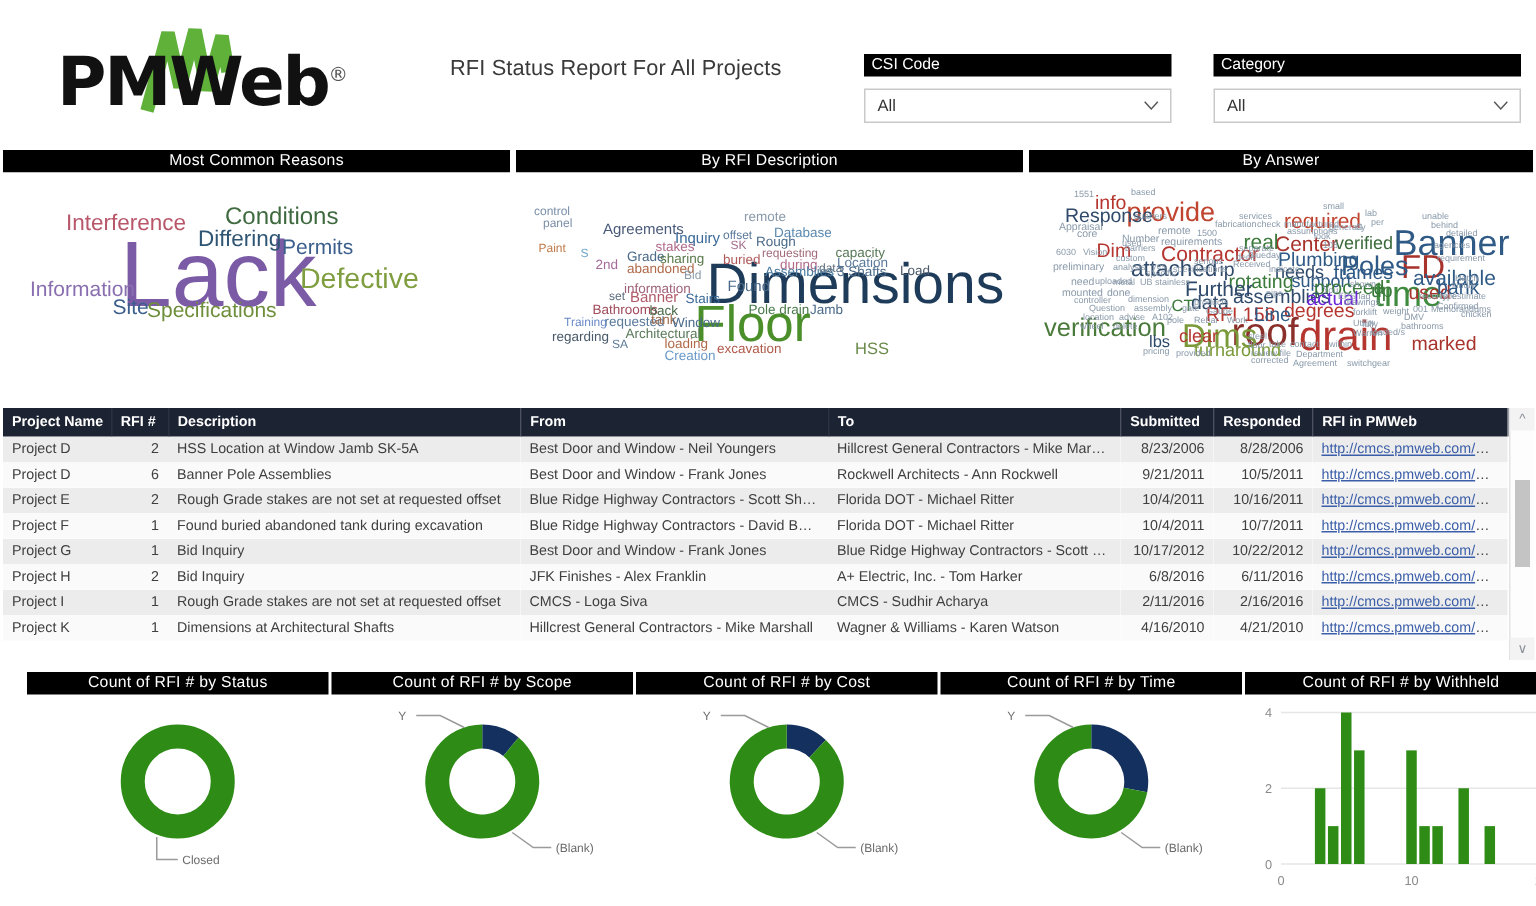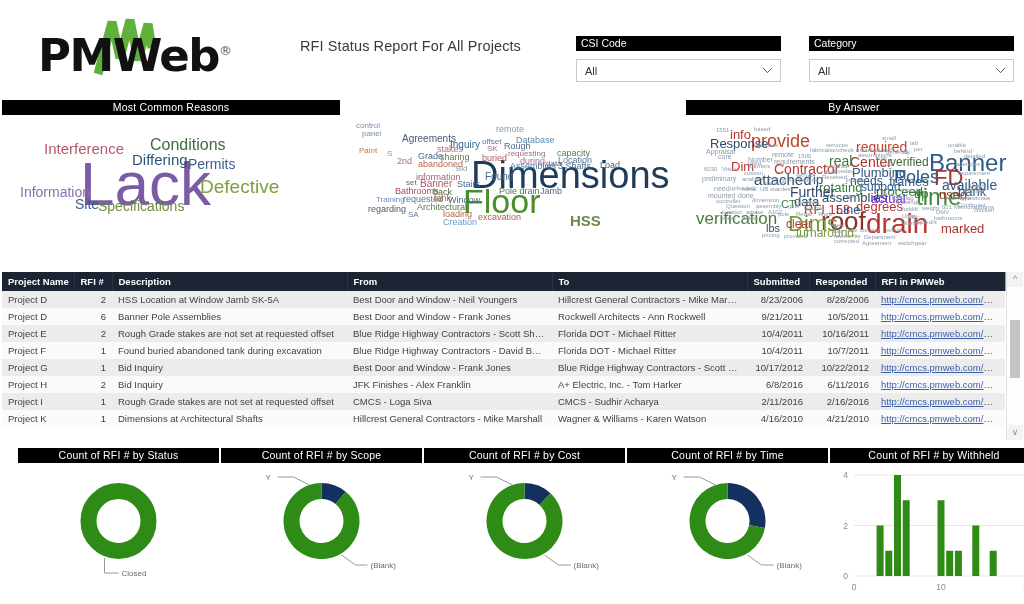--- a/index.html
+++ b/index.html
@@ -150,20 +150,21 @@
           <span class="w" style="left: 148px; top: 22px; font-size: 16px; color: rgb(63, 106, 63); font-weight: 400;">Conditions</span>
           <span class="w" style="left: 130px; top: 37px; font-size: 15px; color: rgb(47, 85, 116); font-weight: 400;">Differing</span>
           <span class="w" style="left: 186px; top: 42px; font-size: 14px; color: rgb(59, 94, 140); font-weight: 400;">Permits</span>
           <span class="w" style="left: 198px; top: 62px; font-size: 19px; color: rgb(127, 158, 63); font-weight: 400;">Defective</span>
           <span class="w" style="left: 18px; top: 70px; font-size: 14px; color: rgb(138, 111, 176); font-weight: 400;">Information</span>
           <span class="w" style="left: 73px; top: 82px; font-size: 14px; color: rgb(59, 94, 140); font-weight: 400;">Site</span>
           <span class="w" style="left: 96px; top: 84px; font-size: 14px; color: rgb(111, 142, 60); font-weight: 400;">Specifications</span>
         </div>
     </div>
     <div class="cloud-panel" id="cloud2">
+      <div class="panel-title">By RFI Description</div>
       <div class="cloud-canvas">
           <span class="w" style="left: 127px; top: 56px; font-size: 38px; color: rgb(30, 60, 90); font-weight: 400;">Dimensions</span>
           <span class="w" style="left: 119px; top: 84px; font-size: 34px; color: rgb(74, 143, 42); font-weight: 400;">Floor</span>
           <span class="w" style="left: 12px; top: 22px; font-size: 8px; color: rgb(122, 143, 168); font-weight: 400;">control</span>
           <span class="w" style="left: 18px; top: 30px; font-size: 8px; color: rgb(122, 143, 168); font-weight: 400;">panel</span>
           <span class="w" style="left: 15px; top: 47px; font-size: 8px; color: rgb(192, 122, 74); font-weight: 400;">Paint</span>
           <span class="w" style="left: 43px; top: 50px; font-size: 8px; color: rgb(106, 163, 200); font-weight: 400;">S</span>
           <span class="w" style="left: 53px; top: 57px; font-size: 9px; color: rgb(163, 106, 154); font-weight: 400;">2nd</span>
           <span class="w" style="left: 74px; top: 52px; font-size: 9px; color: rgb(74, 106, 138); font-weight: 400;">Grade</span>
           <span class="w" style="left: 58px; top: 34px; font-size: 10px; color: rgb(74, 90, 122); font-weight: 400;">Agreements</span>
@@ -198,21 +199,21 @@
           <span class="w" style="left: 138px; top: 54px; font-size: 9px; color: rgb(176, 90, 90); font-weight: 400;">buried</span>
           <span class="w" style="left: 176px; top: 57px; font-size: 9px; color: rgb(176, 106, 138); font-weight: 400;">during</span>
           <span class="w" style="left: 166px; top: 62px; font-size: 9px; color: rgb(74, 122, 160); font-weight: 400;">Assemblies</span>
           <span class="w" style="left: 202px; top: 60px; font-size: 8px; color: rgb(90, 106, 122); font-weight: 400;">data</span>
           <span class="w" style="left: 213px; top: 49px; font-size: 9px; color: rgb(90, 122, 90); font-weight: 400;">capacity</span>
           <span class="w" style="left: 214px; top: 56px; font-size: 9px; color: rgb(90, 122, 154); font-weight: 400;">Location</span>
           <span class="w" style="left: 214px; top: 62px; font-size: 9px; color: rgb(74, 106, 138); font-weight: 400;">3 Shafts</span>
           <span class="w" style="left: 256px; top: 61px; font-size: 9px; color: rgb(74, 90, 106); font-weight: 400;">Load</span>
           <span class="w" style="left: 155px; top: 87px; font-size: 9px; color: rgb(74, 122, 74); font-weight: 400;">Pole drain</span>
           <span class="w" style="left: 196px; top: 87px; font-size: 9px; color: rgb(74, 106, 138); font-weight: 400;">Jamb</span>
-          <span class="w" style="left: 226px; top: 113px; font-size: 15px; color: rgb(106, 138, 74); font-weight: 700;">HSS</span>
+          <span class="w" style="left: 226px; top: 113px; font-size: 11px; color: rgb(106, 138, 74); font-weight: 400;">HSS</span>
         </div>
     </div>
     <div class="cloud-panel" id="cloud3">
       <div class="panel-title">By Answer</div>
       <div class="cloud-canvas">
           <span class="w" style="left: 180px; top: 95px; font-size: 28px; color: rgb(181, 53, 47); font-weight: 400;">drain</span>
           <span class="w" style="left: 135px; top: 93px; font-size: 26px; color: rgb(138, 47, 42); font-weight: 400;">roof</span>
           <span class="w" style="left: 243px; top: 36px; font-size: 24px; color: rgb(47, 90, 133); font-weight: 400;">Banner</span>
           <span class="w" style="left: 230px; top: 70px; font-size: 24px; color: rgb(63, 138, 63); font-weight: 400;">time</span>
           <span class="w" style="left: 102px; top: 98px; font-size: 22px; color: rgb(122, 154, 58); font-weight: 400;">Dims</span>

